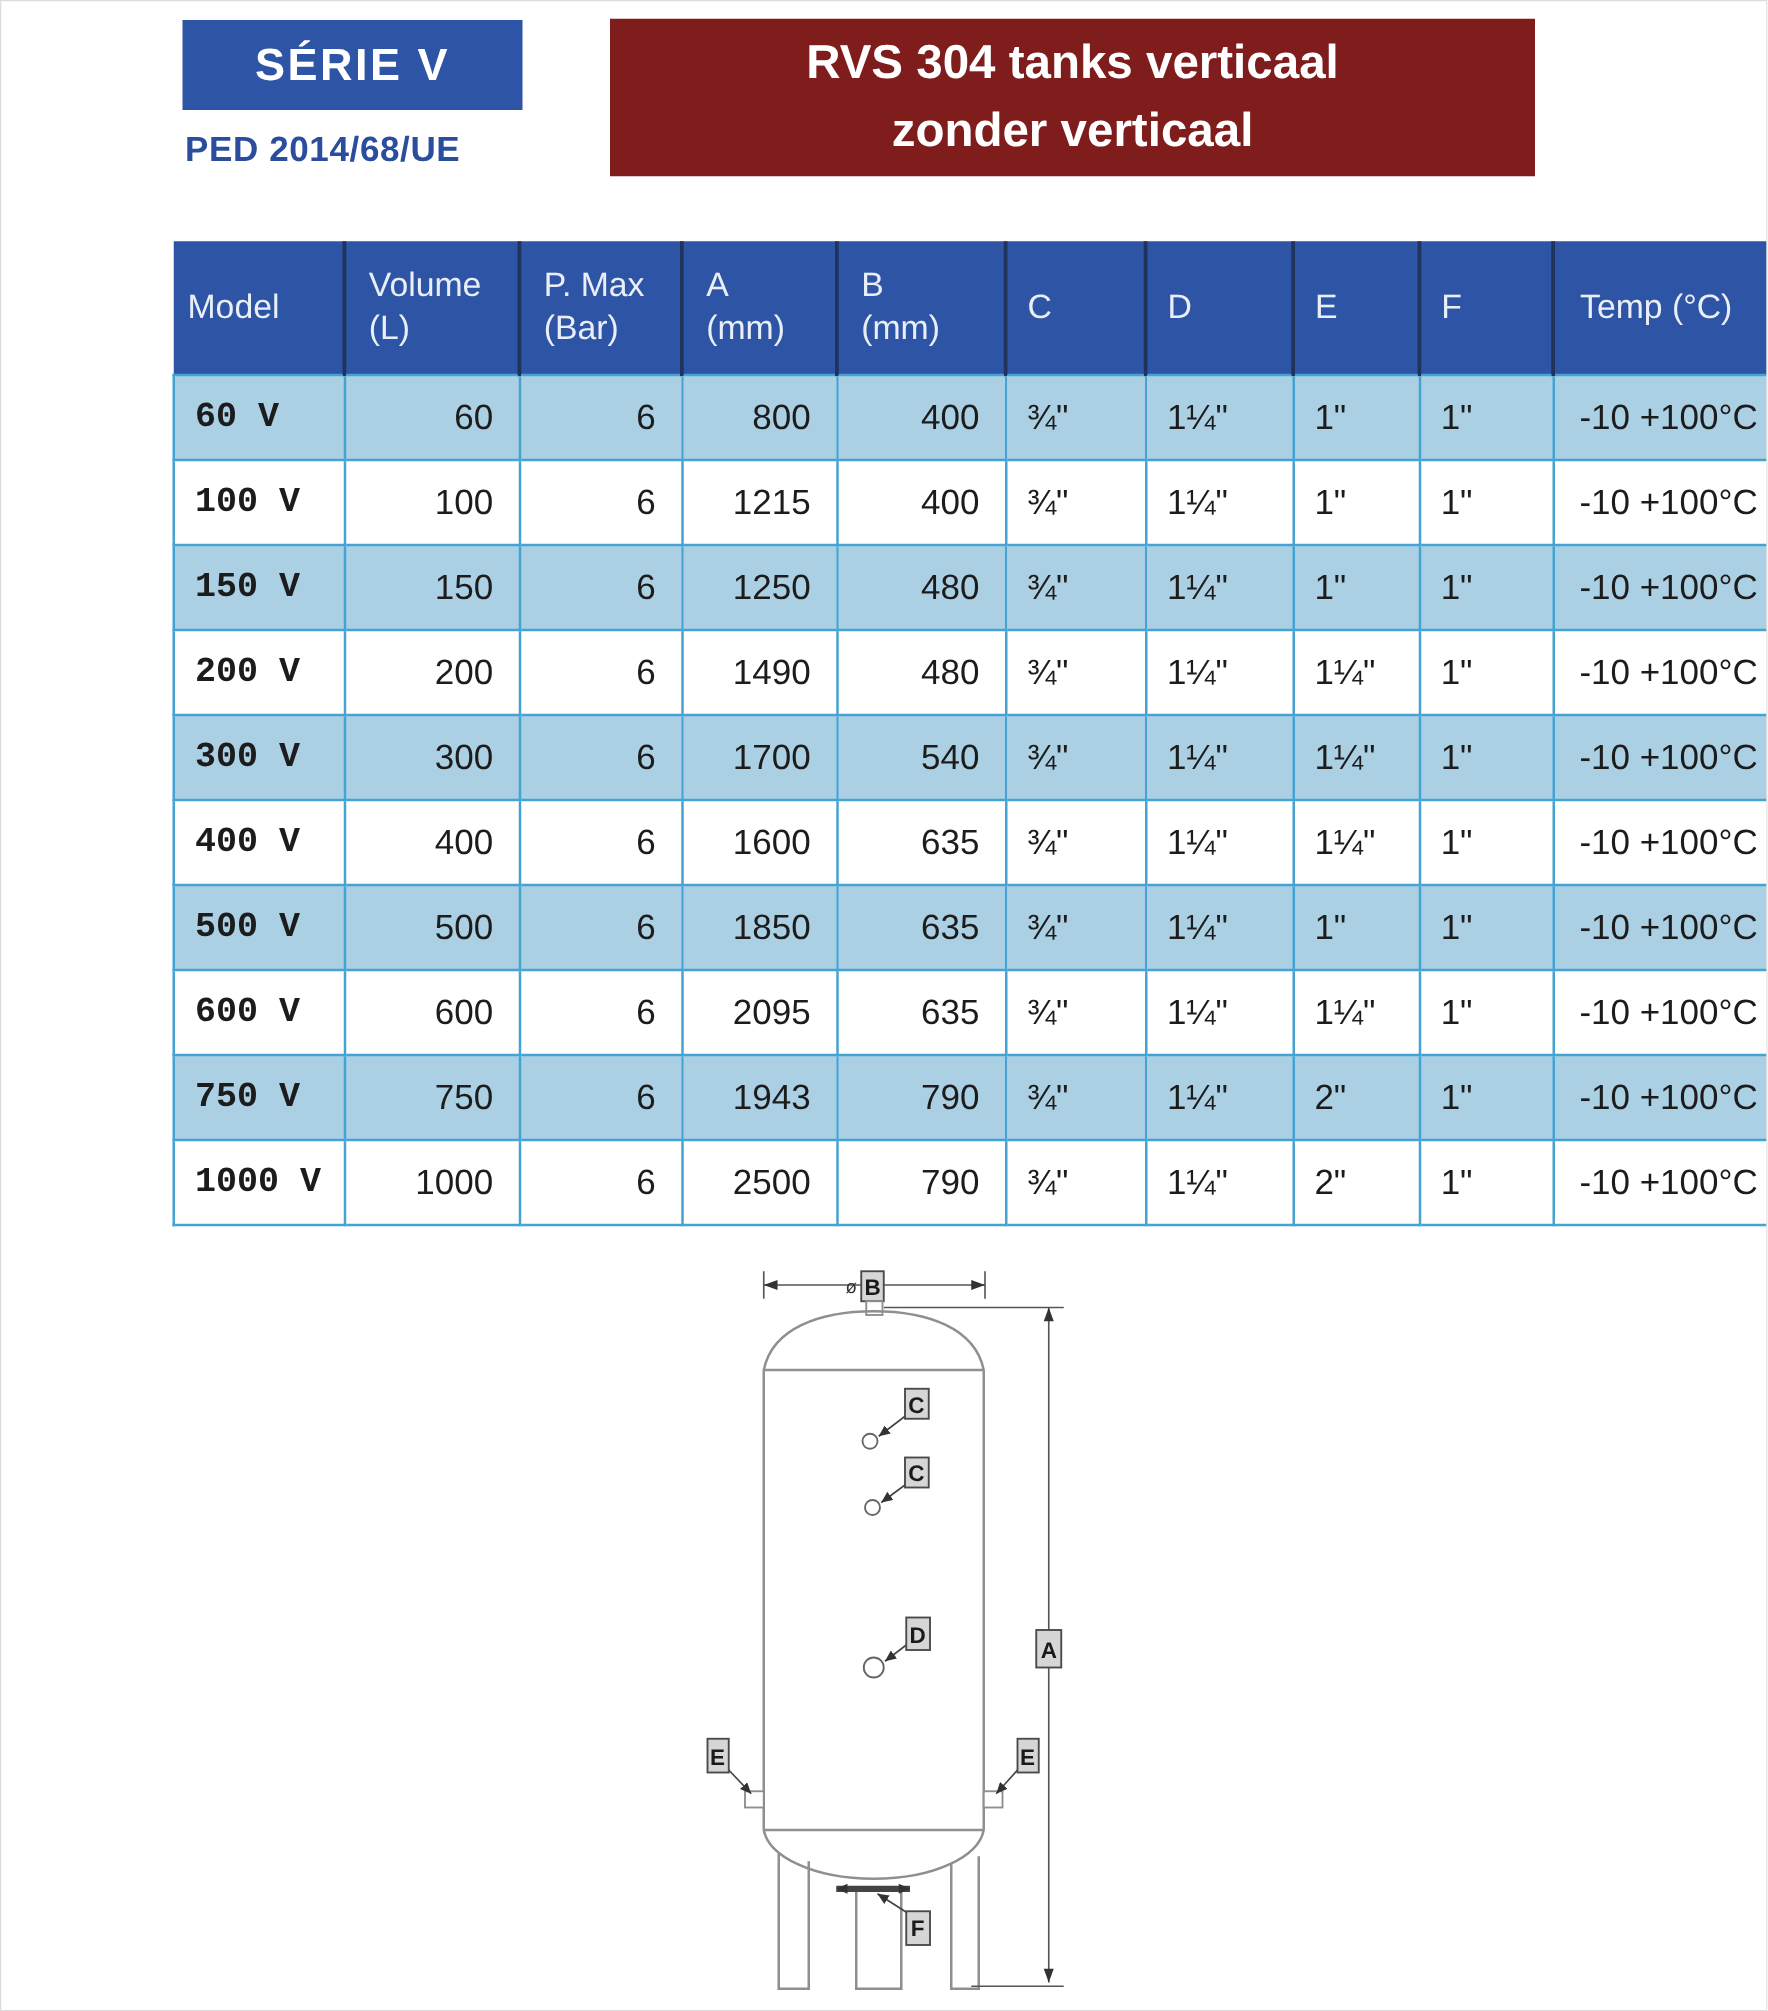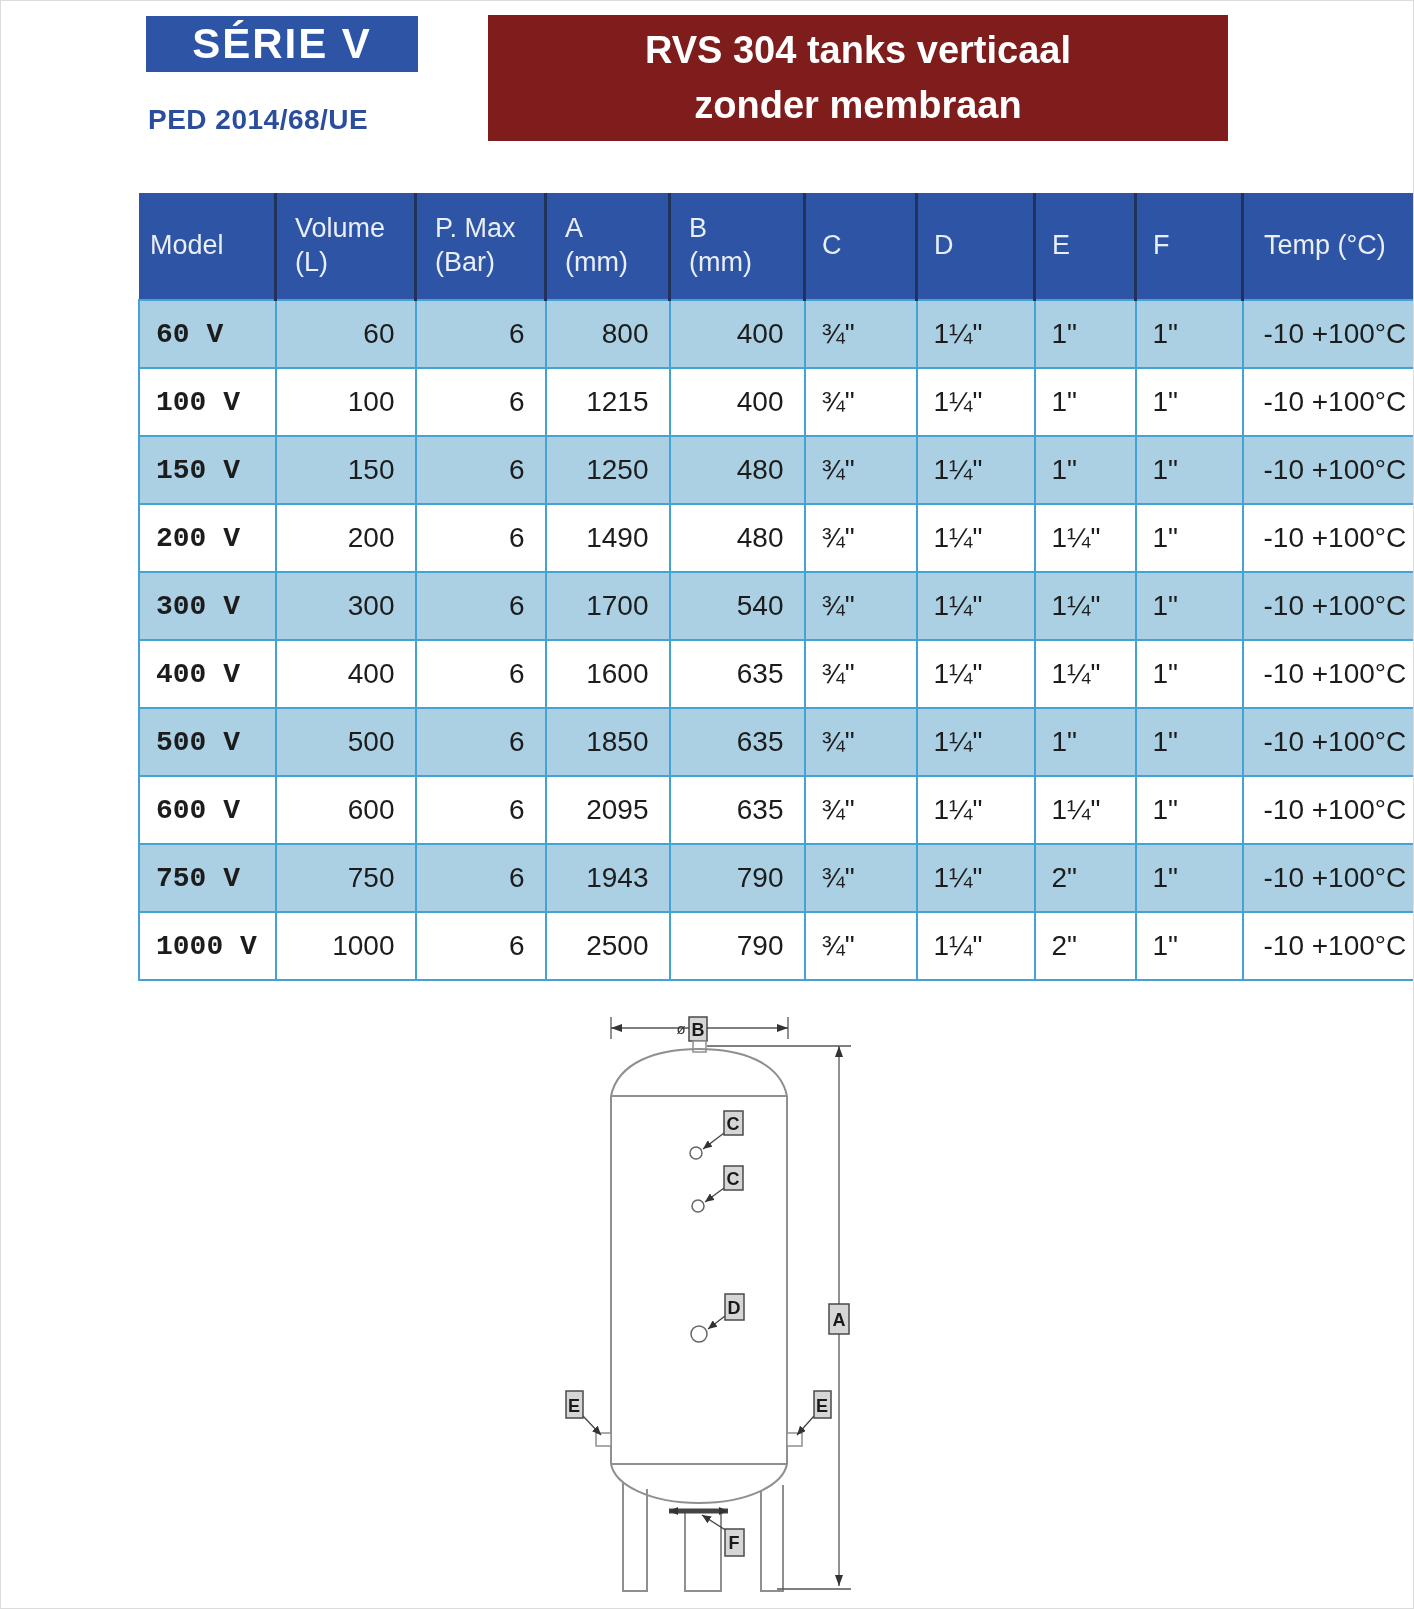--- a/index.html
+++ b/index.html
@@ -9,25 +9,25 @@
     margin:0 auto;
     background:#ffffff;
     border:1px solid #dcdcdc;
     box-sizing:border-box;
     font-family:"Liberation Sans", sans-serif;
     overflow:hidden;
   }
   
   .series-badge{
     position:absolute;left:145px;top:15px;
-    width:272px;height:56px;
+    width:272px;height:72px;
     background:#2e55a5;
     color:#ffffff;
     display:flex;align-items:center;justify-content:center;
-    font-size:42px;font-weight:bold;letter-spacing:2px;
+    font-size:36px;font-weight:bold;letter-spacing:2px;
   }
   .ped-label{
     position:absolute;left:147px;top:103px;
     font-size:28px;font-weight:bold;color:#2b4d9e;letter-spacing:0.5px;
   }
   .banner{
     position:absolute;left:487px;top:14px;
     width:740px;height:126px;
     background:#7f1d1d;
     color:#ffffff;
@@ -90,21 +90,21 @@
 
 <div class="page">
 
   <div class="series-badge">
     <span>SÉRIE V</span>
   </div>
   <div class="ped-label">PED 2014/68/UE</div>
 
   <div class="banner">
     <span>RVS 304 tanks verticaal</span>
-    <span>zonder membraan</span>
+    <span>zonder verticaal</span>
   </div>
 
   <table class="spec">
     <thead>
       <tr>
           <th class="c0">
             <div class="h-label">Model</div>
           </th>
           <th class="c1">
             <div class="h-label">Volume</div>

